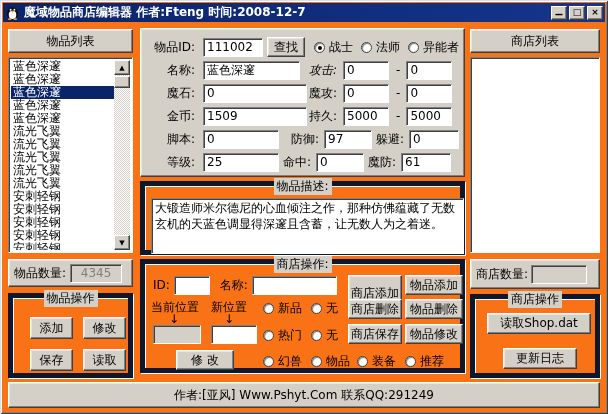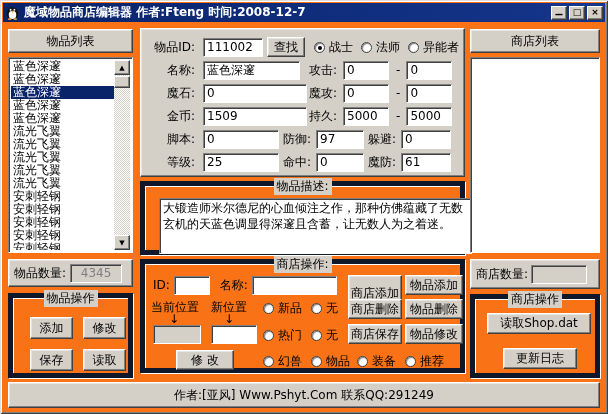--- a/index.html
+++ b/index.html
@@ -136,21 +136,21 @@
         </span>
       <span class="r" style="margin-left:8px;">
           <span class="rad"></span>
           <span>异能者</span>
         </span>
     </div>
 
     <div class="row" style="left:4px;top:31px;height:20px;">
       <span class="lbl" style="width:50px;text-align:right;">名称:</span>
       <span class="field" style="width:97px;margin-left:8px;">蓝色深邃</span>
-      <span class="lbl" style="margin-left:9px;">攻击:</span>
+      <span class="lbl" style="margin-left:9px;font-style:italic;">攻击:</span>
       <span class="field" style="width:46px;margin-left:6px;">0</span>
       <span style="margin-left:7px;">-</span>
       <span class="field" style="width:46px;margin-left:6px;">0</span>
     </div>
 
     <div class="row" style="left:4px;top:54px;height:20px;">
       <span class="lbl" style="width:50px;text-align:right;">魔石:</span>
       <span class="field" style="width:104px;margin-left:8px;">0</span>
       <span class="lbl" style="margin-left:2px;">魔攻:</span>
       <span class="field" style="width:46px;margin-left:6px;">0</span>
@@ -163,39 +163,39 @@
       <span class="field" style="width:104px;margin-left:8px;">1509</span>
       <span class="lbl" style="margin-left:2px;">持久:</span>
       <span class="field" style="width:46px;margin-left:6px;">5000</span>
       <span style="margin-left:7px;">-</span>
       <span class="field" style="width:46px;margin-left:6px;">5000</span>
     </div>
 
     <div class="row" style="left:4px;top:100px;height:20px;">
       <span class="lbl" style="width:50px;text-align:right;">脚本:</span>
       <span class="field" style="width:76px;margin-left:8px;">0</span>
-      <span class="lbl" style="margin-left:4px;">防御:</span>
+      <span class="lbl" style="margin-left:12px;">防御:</span>
       <span class="field" style="width:48px;margin-left:5px;">97</span>
       <span class="lbl" style="margin-left:4px;">躲避:</span>
       <span class="field" style="width:50px;margin-left:5px;">0</span>
     </div>
 
     <div class="row" style="left:4px;top:123px;height:20px;">
       <span class="lbl" style="width:50px;text-align:right;">等级:</span>
       <span class="field" style="width:76px;margin-left:8px;">25</span>
       <span class="lbl" style="margin-left:4px;">命中:</span>
       <span class="field" style="width:48px;margin-left:5px;">0</span>
       <span class="lbl" style="margin-left:4px;">魔防:</span>
       <span class="field" style="width:50px;margin-left:5px;">61</span>
     </div>
   </div>
 
   <div class="gb" style="left:140px;top:181px;width:325px;height:74px;">
     <span class="lg">物品描述:</span>
-    <div class="sunken" style="position:absolute;left:6px;top:12px;width:313px;height:56px;padding:1px 3px;line-height:16px;overflow:hidden;margin-left:8px;">大锻造师米尔德尼的心血倾注之作，那种仿佛蕴藏了无数玄机的天蓝色调显得深邃且含蓄，让无数人为之着迷。</div>
+    <div class="sunken" style="position:absolute;left:6px;top:12px;width:313px;height:56px;padding:1px 3px;line-height:16px;overflow:hidden;">大锻造师米尔德尼的心血倾注之作，那种仿佛蕴藏了无数玄机的天蓝色调显得深邃且含蓄，让无数人为之着迷。</div>
   </div>
 
   <div class="gb" style="left:140px;top:259px;width:325px;height:114px;">
     <span class="lg">商店操作:</span>
 
     <div class="row" style="left:8px;top:11px;height:20px;">
       <span class="lbl">ID:</span>
       <span class="field" style="width:36px;margin-left:4px;"></span>
       <span class="lbl" style="margin-left:10px;">名称:</span>
       <span class="field" style="width:85px;margin-left:4px;"></span>

